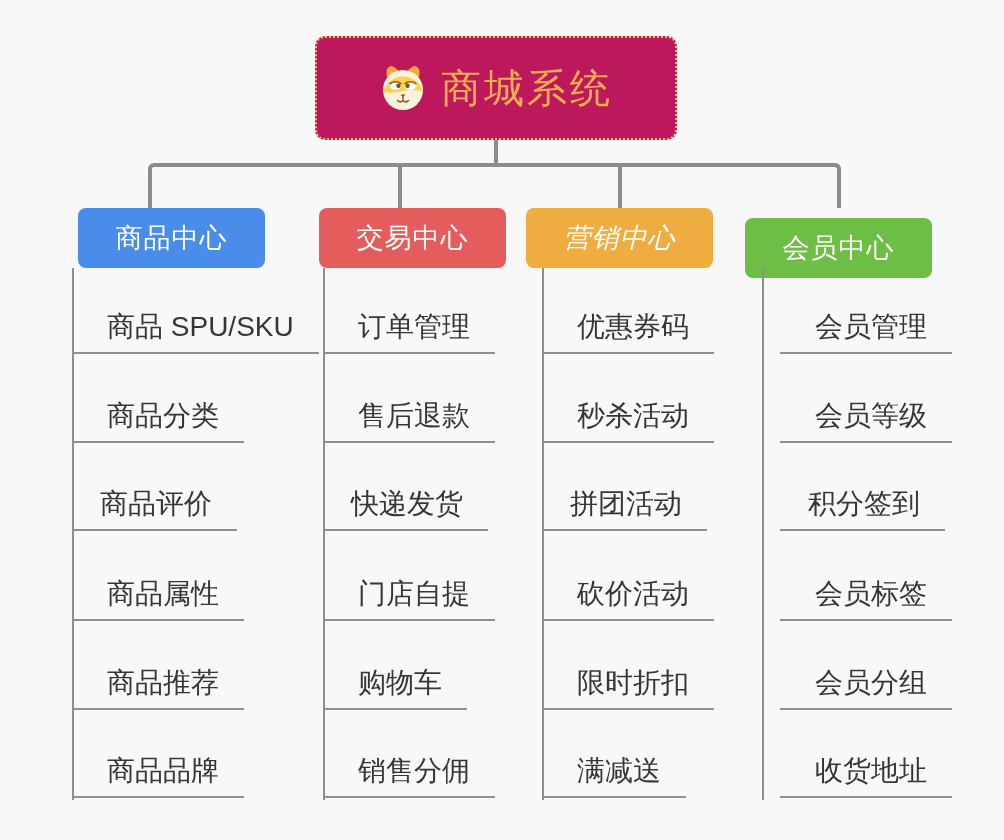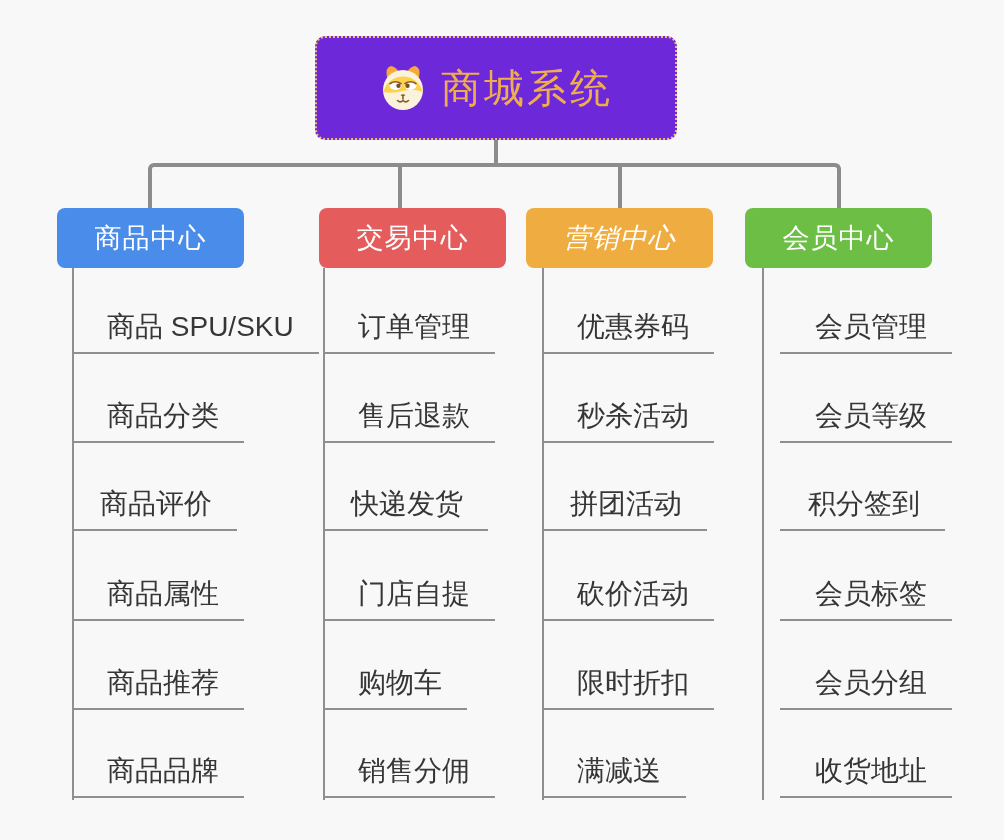--- a/index.html
+++ b/index.html
@@ -8,21 +8,21 @@
     background:#F8F8F8;
     font-family:"Liberation Sans", sans-serif;
     position:relative;
     overflow:hidden;
   }
   .canvas{position:absolute;inset:0;}
 
   
   .root-node{
     position:absolute;left:315px;top:36px;width:362px;height:104px;
-    background:#6d28d9;
+    background:#be185d;
     border:2px dotted #F2BD66;
     border-radius:10px;
     box-sizing:border-box;
     display:flex;align-items:center;justify-content:center;gap:14px;
   }
   .root-title{
     font-size:40px;letter-spacing:3px;color:#F0AD4E;font-weight:400;
     line-height:1;
   }
   .dog-icon{width:48px;height:48px;display:block;}
@@ -45,21 +45,21 @@
   
   .branch{
     position:absolute;top:208px;width:187px;height:60px;
     border-radius:8px;
     display:flex;align-items:center;justify-content:center;
     color:#FFFFFF;font-size:27px;letter-spacing:1px;
   }
   .branch-1{left:57px;}
   .branch-2{left:307px;margin-left:12px;}
   .branch-3{left:526px;}
-  .branch-4{left:745px;}
+  .branch-4{left:745px;margin-top:10px;}
 
   
   .spine{top:268px;width:2px;height:532px;background:#8F8F8F;}
   .spine-1{left:72px;}
   .spine-2{left:323px;}
   .spine-3{left:542px;}
   .spine-4{left:762px;}
 
   
   .item{
@@ -102,21 +102,21 @@
       </svg>
     </span>
     <span class="root-title">商城系统</span>
   </div>
 
   <div class="line stem"></div>
   <div class="bus"></div>
   <div class="line drop drop-2"></div>
   <div class="line drop drop-3"></div>
 
-  <div class="branch branch-1" style="background: rgb(74, 140, 234);">商品中心</div>
+  <div class="branch branch-1" style="background: rgb(74, 140, 234); margin-left: 21px;">商品中心</div>
   <div class="branch branch-2" style="background: rgb(228, 92, 92);">交易中心</div>
   <div class="branch branch-3" style="background: rgb(239, 172, 65); font-style: italic;">营销中心</div>
   <div class="branch branch-4" style="background: rgb(109, 190, 68);">会员中心</div>
 
   <div class="line spine spine-1"></div>
   <div class="line spine spine-2"></div>
   <div class="line spine spine-3"></div>
   <div class="line spine spine-4"></div>
 
   <div class="item col-1 row-1">商品 SPU/SKU</div>

